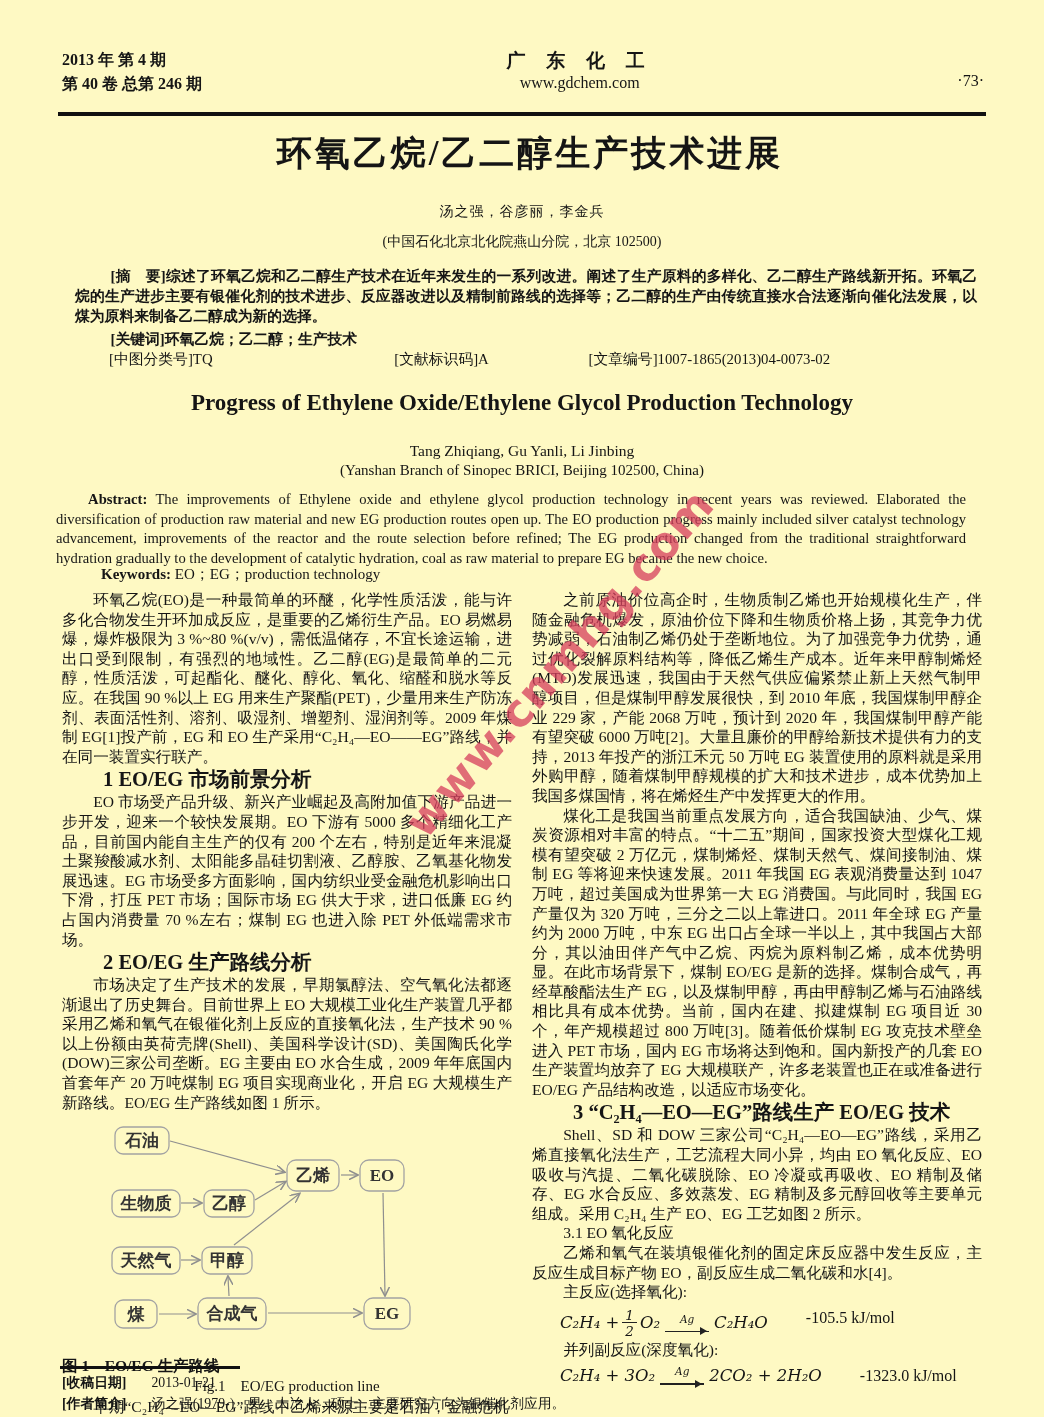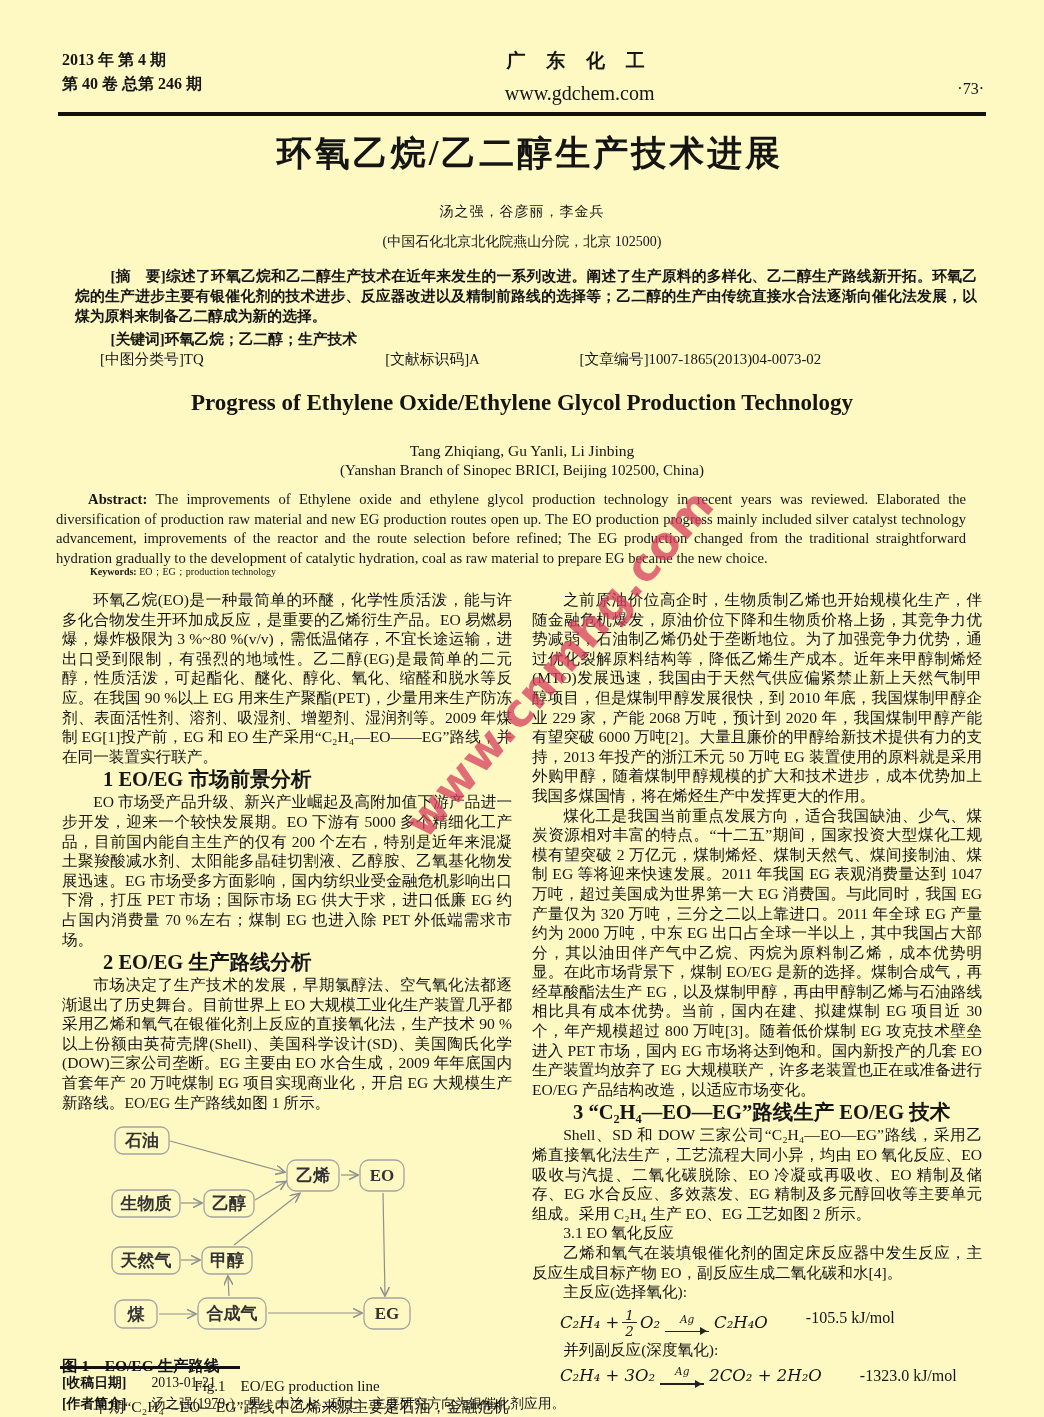--- a/index.html
+++ b/index.html
@@ -7,49 +7,49 @@
     position:relative; width:1044px; height:1417px;
     background:#fef9c3; color:#151515; overflow:hidden;
     font-family:"Liberation Serif","DejaVu Serif",serif;
   }
   
   .hdr{position:absolute; top:48px; left:62px; width:922px;}
   .hdr-row{display:flex; justify-content:space-between; align-items:flex-start;}
   .hdr-left{font-size:16px; font-weight:bold; line-height:24px; white-space:nowrap;}
   .hdr-center{text-align:center; flex:1;}
   .hdr-journal{font-size:19px; font-weight:bold; letter-spacing:8px;}
-  .hdr-site{font-size:20px; margin-top:8px; font-family:"Liberation Serif","DejaVu Serif",serif;}
-  .hdr-page{font-size:16px; margin-top:32px; white-space:nowrap;}
+  .hdr-site{font-size:16px; margin-top:0; font-family:"Liberation Serif","DejaVu Serif",serif;}
+  .hdr-page{font-size:16px; margin-top:24px; white-space:nowrap;}
   .hdr-rule{position:absolute; top:112px; left:58px; width:928px; height:0; border-top:4px solid #111;}
   
   .title-cn{position:absolute; top:130px; left:0; width:1044px; text-align:center;
     font-size:35px; font-weight:bold; letter-spacing:3px;padding-left:8px;}
   .authors-cn{position:absolute; top:203px; left:0; width:1044px; text-align:center;
     font-size:14px; letter-spacing:1px;}
   .affil-cn{position:absolute; top:233px; left:0; width:1044px; text-align:center; font-size:14px;}
   
   .abs-cn{position:absolute; top:266px; left:75px; width:902px;
     font-size:14.8px; line-height:20px; text-align:justify; font-weight:bold;}
   .abs-cn p{margin:0; text-indent:2.4em;}
   .kw-cn{position:absolute; top:330px; left:75px; width:902px;
     font-size:14.8px; font-weight:bold; text-indent:2.4em;}
-  .meta-row{position:absolute; top:350px; left:66px; width:902px; font-size:14.8px;}
+  .meta-row{position:absolute; top:350px; left:75px; width:902px; font-size:14.8px;}
   .meta-row span{display:inline-block;}
   .meta-clc{margin-left:34px;}
   .meta-doc{margin-left:178px;}
   .meta-id{margin-left:96px;}
   
   .title-en{position:absolute; top:390px; left:0; width:1044px; text-align:center;
     font-size:23px; font-weight:bold;}
   .authors-en{position:absolute; top:442px; left:0; width:1044px; text-align:center; font-size:15.5px;}
   .affil-en{position:absolute; top:462px; left:0; width:1044px; text-align:center; font-size:15px;}
   .abs-en{position:absolute; top:490px; left:56px; width:910px;
     font-size:14.6px; line-height:19.6px; text-align:justify;}
   .abs-en p{margin:0; text-indent:2.2em;}
-  .kw-en{position:absolute; top:565px; left:68px; width:910px; font-size:10px; text-indent:2.2em;}
+  .kw-en{position:absolute; top:565px; left:68px; width:910px; font-size:15px; text-indent:2.2em;}
   .b{font-weight:bold;}
   
   .col{position:absolute; top:590px; width:450px; font-size:15.6px; line-height:19.6px; text-align:justify;}
   .col-left{left:62px;}
   .col-right{left:532px;}
   .col p{margin:0; text-indent:2em;}
   .sec-h{font-size:20.5px; font-weight:bold; text-indent:0; margin:3px 0 2px; line-height:26px; text-align:left;}
   .sub-h{font-size:15.6px; margin:2px 0 0; text-indent:0; text-align:left;}
   .rxn-label{text-indent:2em; margin-top:2px;}
   

